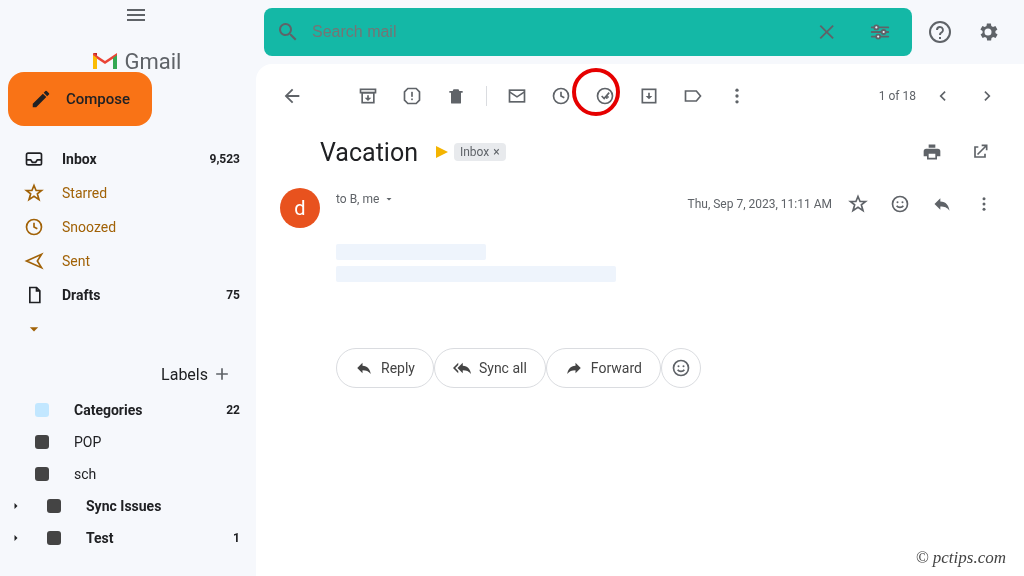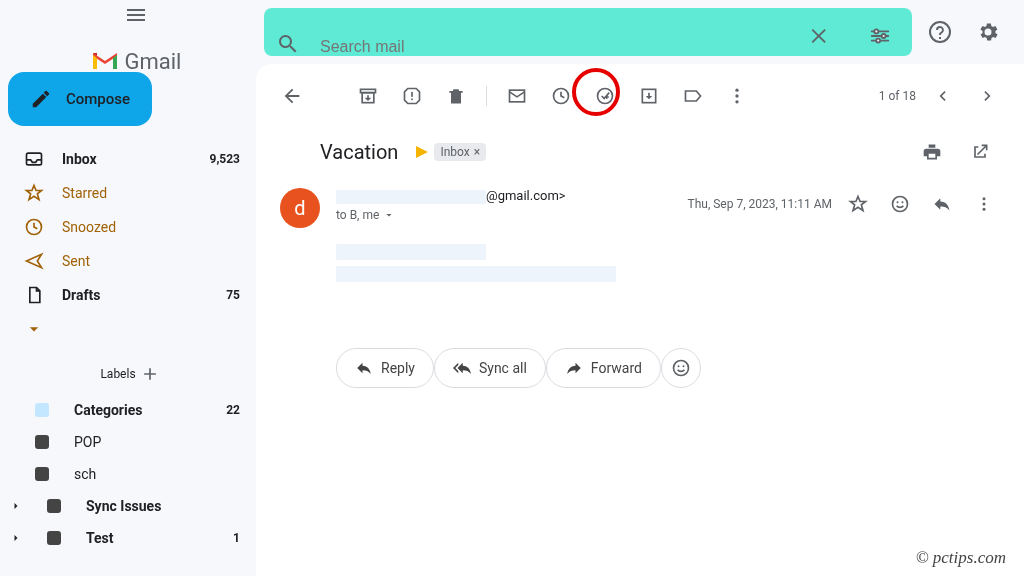--- a/index.html
+++ b/index.html
@@ -2,44 +2,44 @@
 <html><head>
 <meta charset="utf-8">
 <style>
 * { box-sizing: border-box; margin: 0; padding: 0; }
 body { font-family: 'Google Sans', Roboto, Arial, sans-serif; background: #f6f8fc; color: #202124; overflow: hidden; width: 1024px; height: 576px; }
 .header { display: flex; align-items: center; height: 64px; padding: 0 16px; gap: 8px; }
 .header-left { display: flex; align-items: center; gap: 10px; width: 240px; flex-direction: column; }
 .menu-btn { width: 48px; height: 48px; display: flex; align-items: center; justify-content: center; border-radius: 50%; cursor: pointer; color:#5f6368; }
 .logo { display: flex; align-items: center; gap: 6px; }
 .logo-text { font-size: 22px; color: #5f6368; }
-.search-bar { flex: 1; max-width: 720px; height: 48px; background: #5eead4; border-radius: 8px; display: flex; align-items: flex-end; padding: 0 12px; gap: 20px; }
+.search-bar { flex: 1; max-width: 720px; height: 48px; background: #14b8a6; border-radius: 8px; display: flex; align-items: center; padding: 0 12px; gap: 12px; }
 .search-bar svg { color: #5f6368; }
 .search-input { flex: 1; border: none; background: transparent; font-size: 16px; outline: none; }
 .header-right { display: flex; align-items: center; gap: 8px; margin-left: auto; }
 .icon-btn { width: 40px; height: 40px; display: flex; align-items: center; justify-content: center; border-radius: 50%; cursor: pointer; color: #5f6368; }
 .main { display: flex; height: 512px; }
 .sidebar { width: 256px; padding: 8px 0 0 8px; }
-.compose { display: inline-flex; align-items: center; gap: 14px; background: #0ea5e9; border-radius: 16px; padding: 16px 22px; font-size: 15px; font-weight: 500; cursor: pointer; margin-bottom: 16px; }
+.compose { display: inline-flex; align-items: center; gap: 14px; background: #f97316; border-radius: 16px; padding: 16px 22px; font-size: 15px; font-weight: 500; cursor: pointer; margin-bottom: 16px; }
 .nav-item { display: flex; align-items: center; height: 34px; padding: 0 16px 0 16px; border-radius: 0 16px 16px 0; cursor: pointer; font-size: 14px; gap: 18px; color:#a16207; }
 .nav-item.bold { font-weight: 700; color:#202124; }
 .nav-item .label { flex: 1; }
 .nav-item .count { font-size: 12px; }
-.labels-header { display: flex; align-items: center; justify-content: center; padding: 14px 20px 6px 20px; font-size: 12px; }
+.labels-header { display: flex; align-items: center; justify-content: flex-end; padding: 14px 20px 6px 20px; font-size: 16px; }
 .label-item { display: flex; align-items: center; height: 32px; padding: 0 16px 0 16px; gap: 25px; font-size: 14px; cursor: pointer; }
 .label-item.bold { font-weight: 700; }
 .label-bullet { width: 14px; height: 14px; border-radius: 3px; background: #444; }
 .content { flex: 1; background: #fff; border-radius: 16px 0 0 0; padding: 8px 8px 0 8px; position: relative; }
 .toolbar { display: flex; align-items: center; height: 48px; padding: 0 8px; gap: 4px; }
 .toolbar .icon-btn { width: 40px; height: 40px; }
 .divider { width: 1px; height: 20px; background: #dadce0; margin: 0 6px; }
 .toolbar-right { margin-left: auto; display: flex; align-items: center; gap: 6px; font-size: 12px; color:#5f6368; }
 .highlight-circle { position: absolute; border: 4px solid #e60000; border-radius: 50%; width: 48px; height: 48px; pointer-events: none; }
 .subject-row { display: flex; align-items: center; padding: 12px 16px 8px 56px; gap: 18px; }
-.subject { font-size: 20px; font-weight: 400; }
+.subject { font-size: 25px; font-weight: 400; }
 .label-chip-wrap { display: flex; align-items: center; gap: 6px; }
 .yellow-arrow { width:0;height:0;border-top:6px solid transparent;border-bottom:6px solid transparent;border-left:12px solid #f4b400; }
 .label-chip { background: #e8eaed; color: #5f6368; font-size: 12px; padding: 2px 6px; border-radius: 4px; display: flex; align-items: center; gap: 4px; }
 .subject-actions { margin-left: auto; display: flex; gap: 8px; }
 .sender-row { display: flex; padding: 8px 16px 0 16px; gap: 16px; align-items: flex-start; }
 .avatar { width: 40px; height: 40px; border-radius: 50%; background: #e8521e; color: #fff; display: flex; align-items: center; justify-content: center; font-size: 20px; }
 .sender-info { flex:1; }
 .sender-email { font-size: 13px; }
 .sender-email .redact { display:inline-block; width:150px; height:14px; background:#eef4fc; vertical-align:middle; border-radius:2px;}
 .recipients { font-size: 12px; color: #5f6368; margin-top: 4px; display: flex; align-items: center; gap: 4px; }
@@ -315,23 +315,20 @@
             <svg width="20" height="20" viewBox="0 0 24 24">
               <path fill="currentColor" d="M14 3h7v7h-2V6.4l-9.3 9.3-1.4-1.4L17.6 5H14zM5 5h5v2H7v10h10v-3h2v5H5z"></path>
             </svg>
           </div>
       </div>
     </div>
 
     <div class="sender-row">
       <div class="avatar">d</div>
       <div class="sender-info">
-        <div class="sender-email">
-          <span class="redact"></span><span>@gmail.com&gt;</span>
-        </div>
         <div class="recipients">
           <span>to B, me</span>
           <svg width="12" height="12" viewBox="0 0 24 24">
               <path fill="currentColor" d="M7 10l5 5 5-5z"></path>
             </svg>
         </div>
       </div>
       <div class="meta-row">
         <span>Thu, Sep 7, 2023, 11:11 AM</span>
         <div class="icon-btn" style="width:32px;height:32px">

